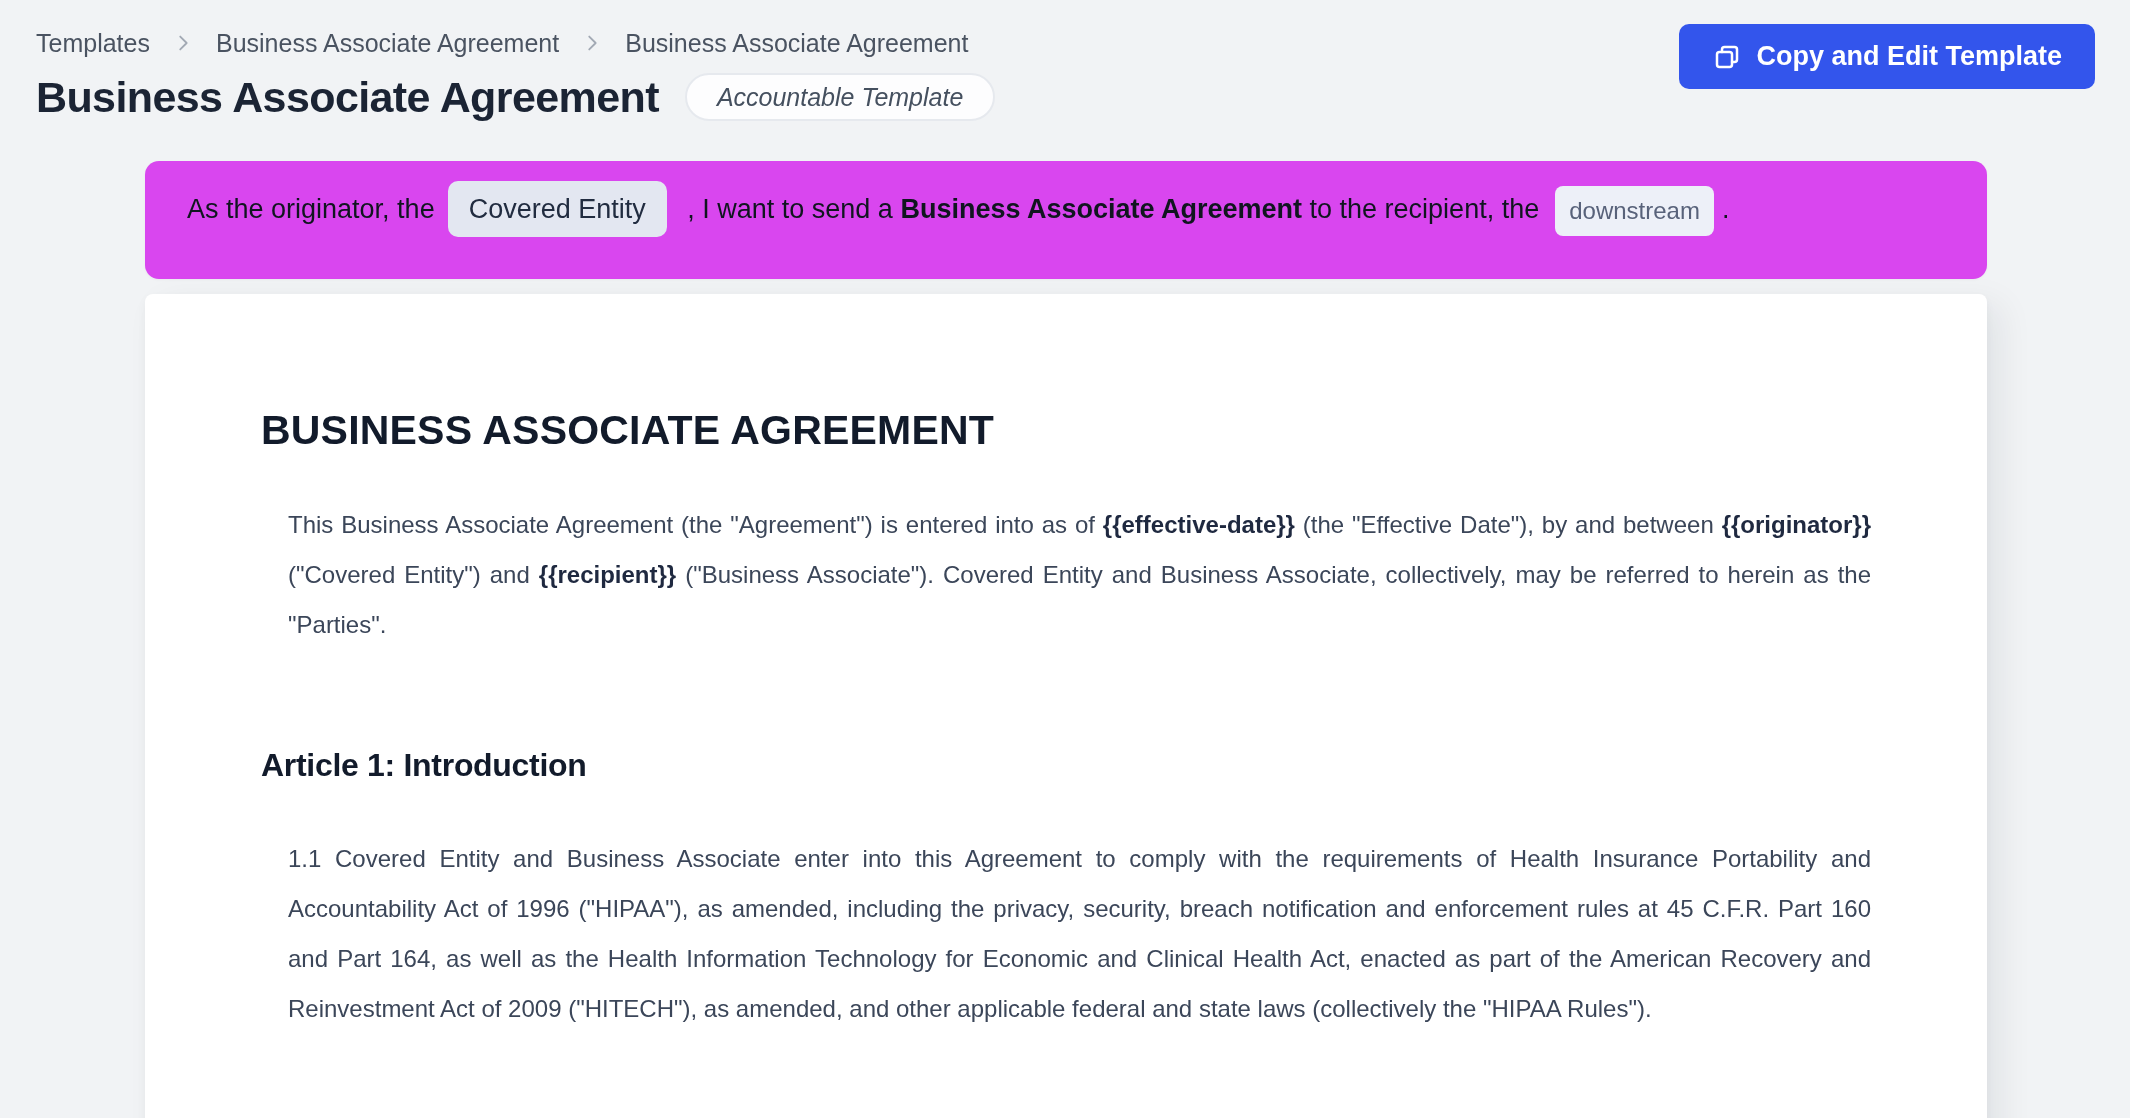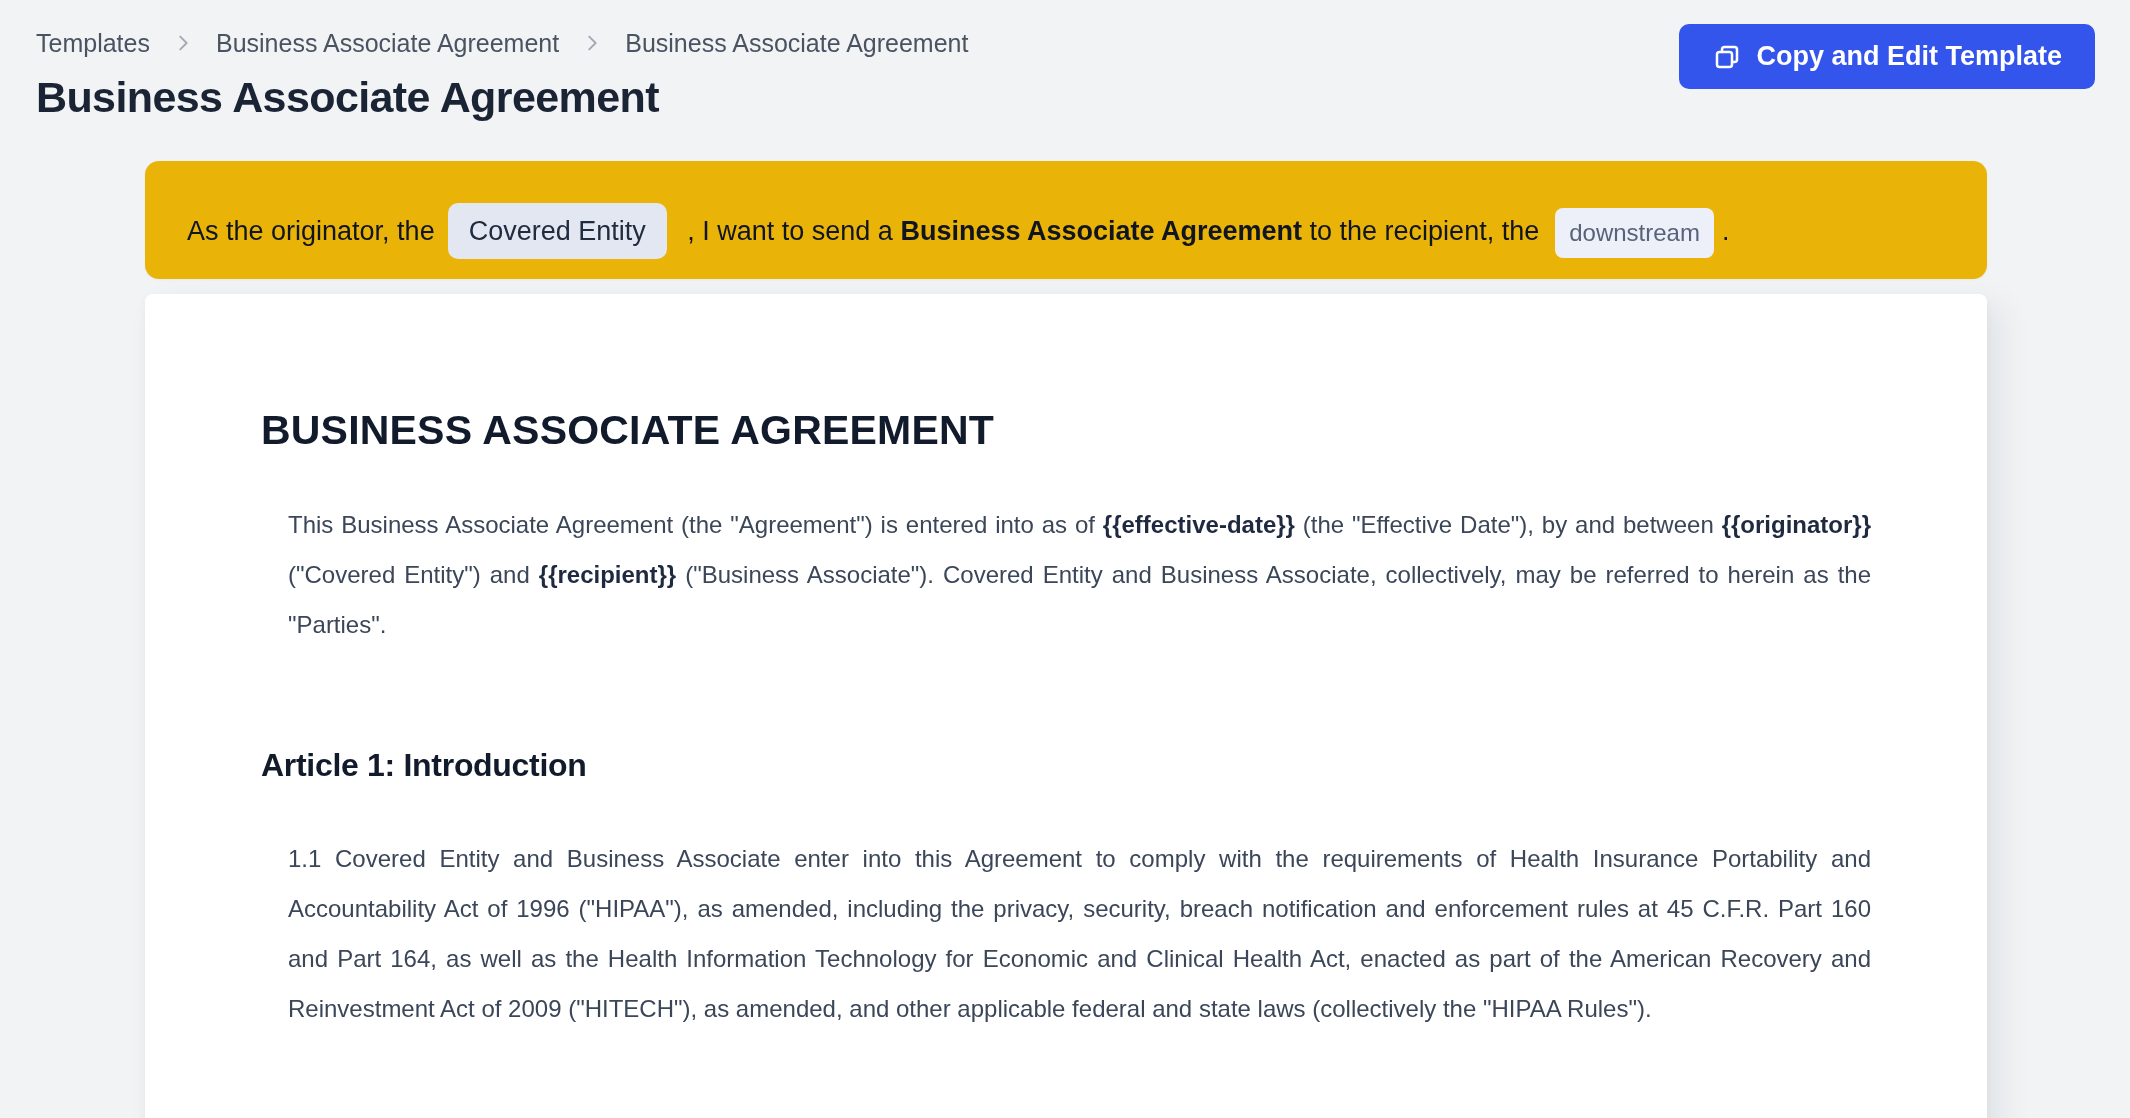--- a/index.html
+++ b/index.html
@@ -68,25 +68,25 @@
     font-size: 27px;
     font-weight: 700;
     cursor: pointer;
   }
   .copy-btn svg { width: 30px; height: 30px; stroke: #ffffff; stroke-width: 2; fill: none; }
 
   
   .sentence-card {
     width: 1842px;
     margin: 37px 0 0 145px;
-    background: #eab308;
+    background: #d946ef;
     border-radius: 14px;
     min-height: 118px;
     display: flex;
-    align-items: flex-end;
+    align-items: flex-start;
     padding: 20px 42px;
     box-shadow: 0 1px 3px rgba(20,28,45,0.04);
   }
   .sentence {
     font-size: 27px;
     color: #10151f;
     display: flex;
     align-items: center;
     flex-wrap: wrap;
     line-height: 40px;
@@ -159,20 +159,21 @@
     <span class="crumb-sep">
       <svg viewBox="0 0 24 24">
           <path d="M9 5l7 7-7 7" stroke-linecap="round" stroke-linejoin="round"></path>
         </svg>
     </span>
     <span class="crumb">Business Associate Agreement</span>
   </div>
 
   <div class="title-row">
     <span class="page-title">Business Associate Agreement</span>
+    <span class="template-badge">Accountable Template</span>
   </div>
 
   <button class="copy-btn">
     <span style="display:inline-flex;">
       <svg viewBox="0 0 24 24">
         <path d="M8 8V6a2 2 0 0 1 2-2h8a2 2 0 0 1 2 2v8a2 2 0 0 1-2 2h-2" stroke-linecap="round" stroke-linejoin="round"></path>
         <rect x="4" y="8" width="12" height="12" rx="2"></rect>
       </svg>
     </span>
     <span>Copy and Edit Template</span>

